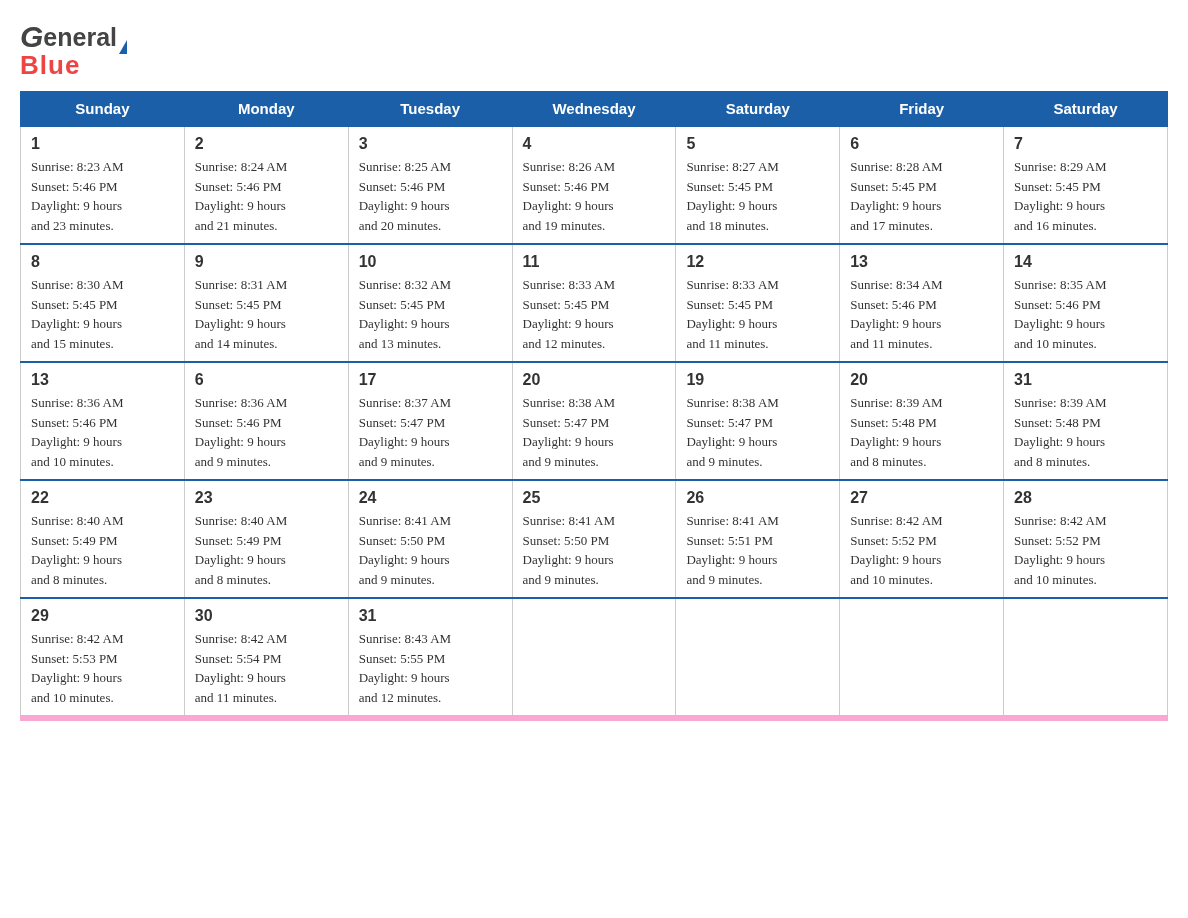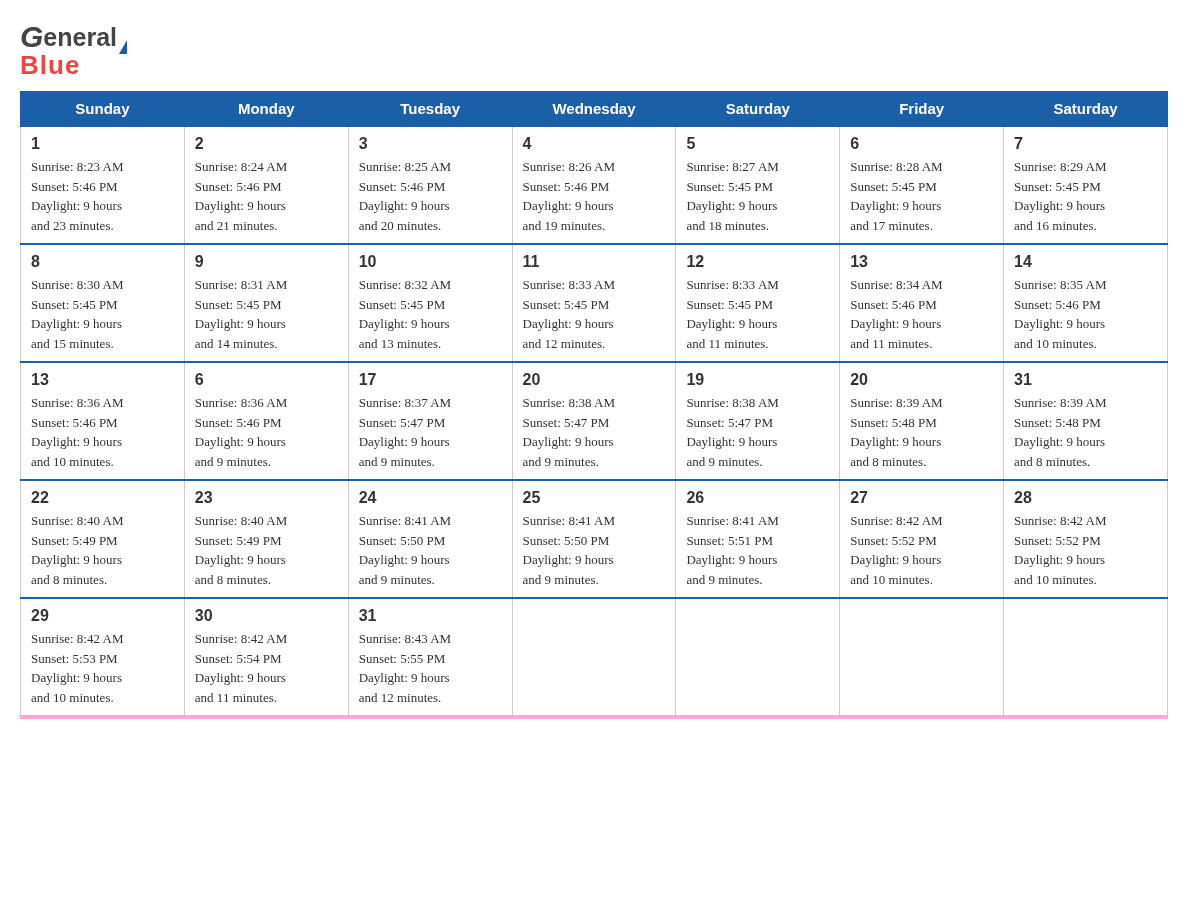--- a/index.html
+++ b/index.html
@@ -64,21 +64,21 @@
       display: block;
       margin-bottom: 4px;
     }
     .day-info {
       font-size: 13px;
       line-height: 1.5;
       color: #333;
       font-family: Liberation Serif, serif;
     }
     tbody tr:last-child td {
-      border-bottom: 4px solid #f9a8d4;
+      border-bottom: 6px solid #f9a8d4;
     }
     tbody tr td:first-child {
       border-left: 1px solid #ccc;
     }
     
     tbody tr td {
       border-top: 2px solid #1a5fa8;
     }
     tbody tr td {
       border-right: 1px solid #ccc;

